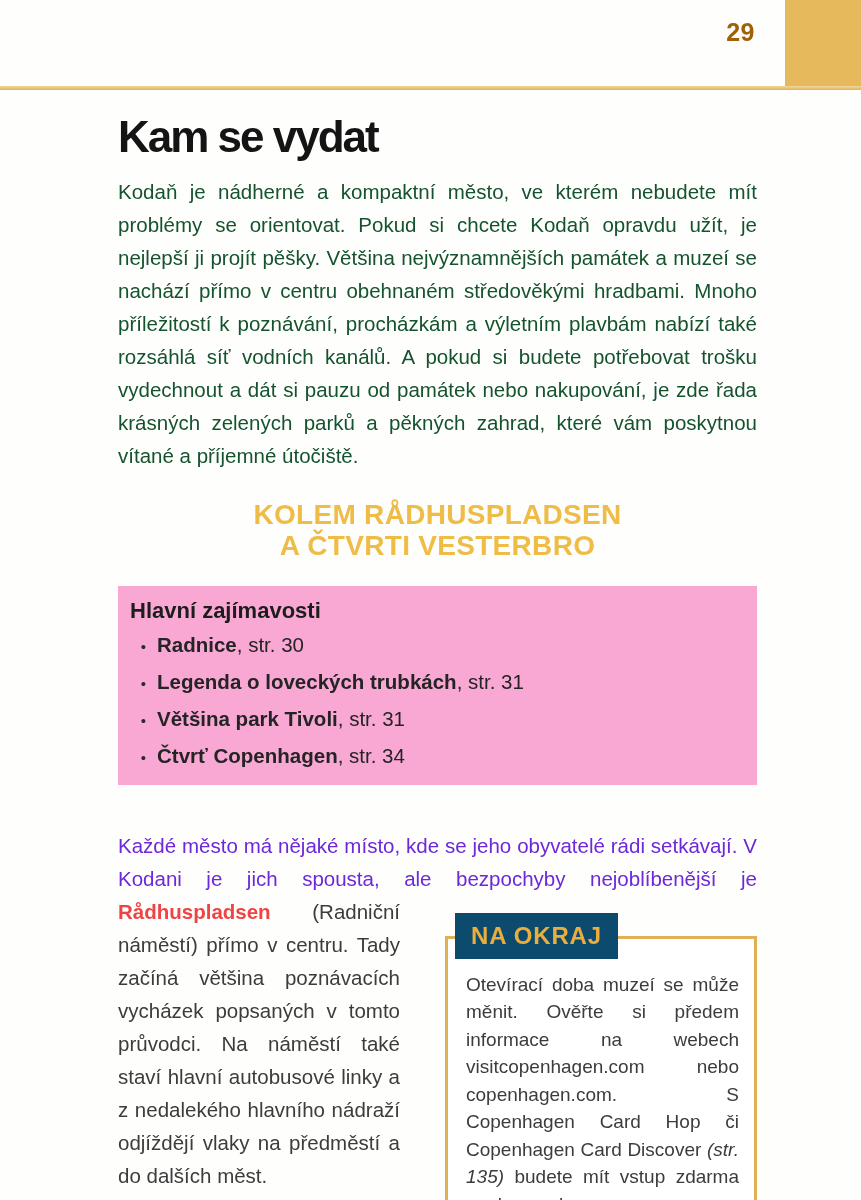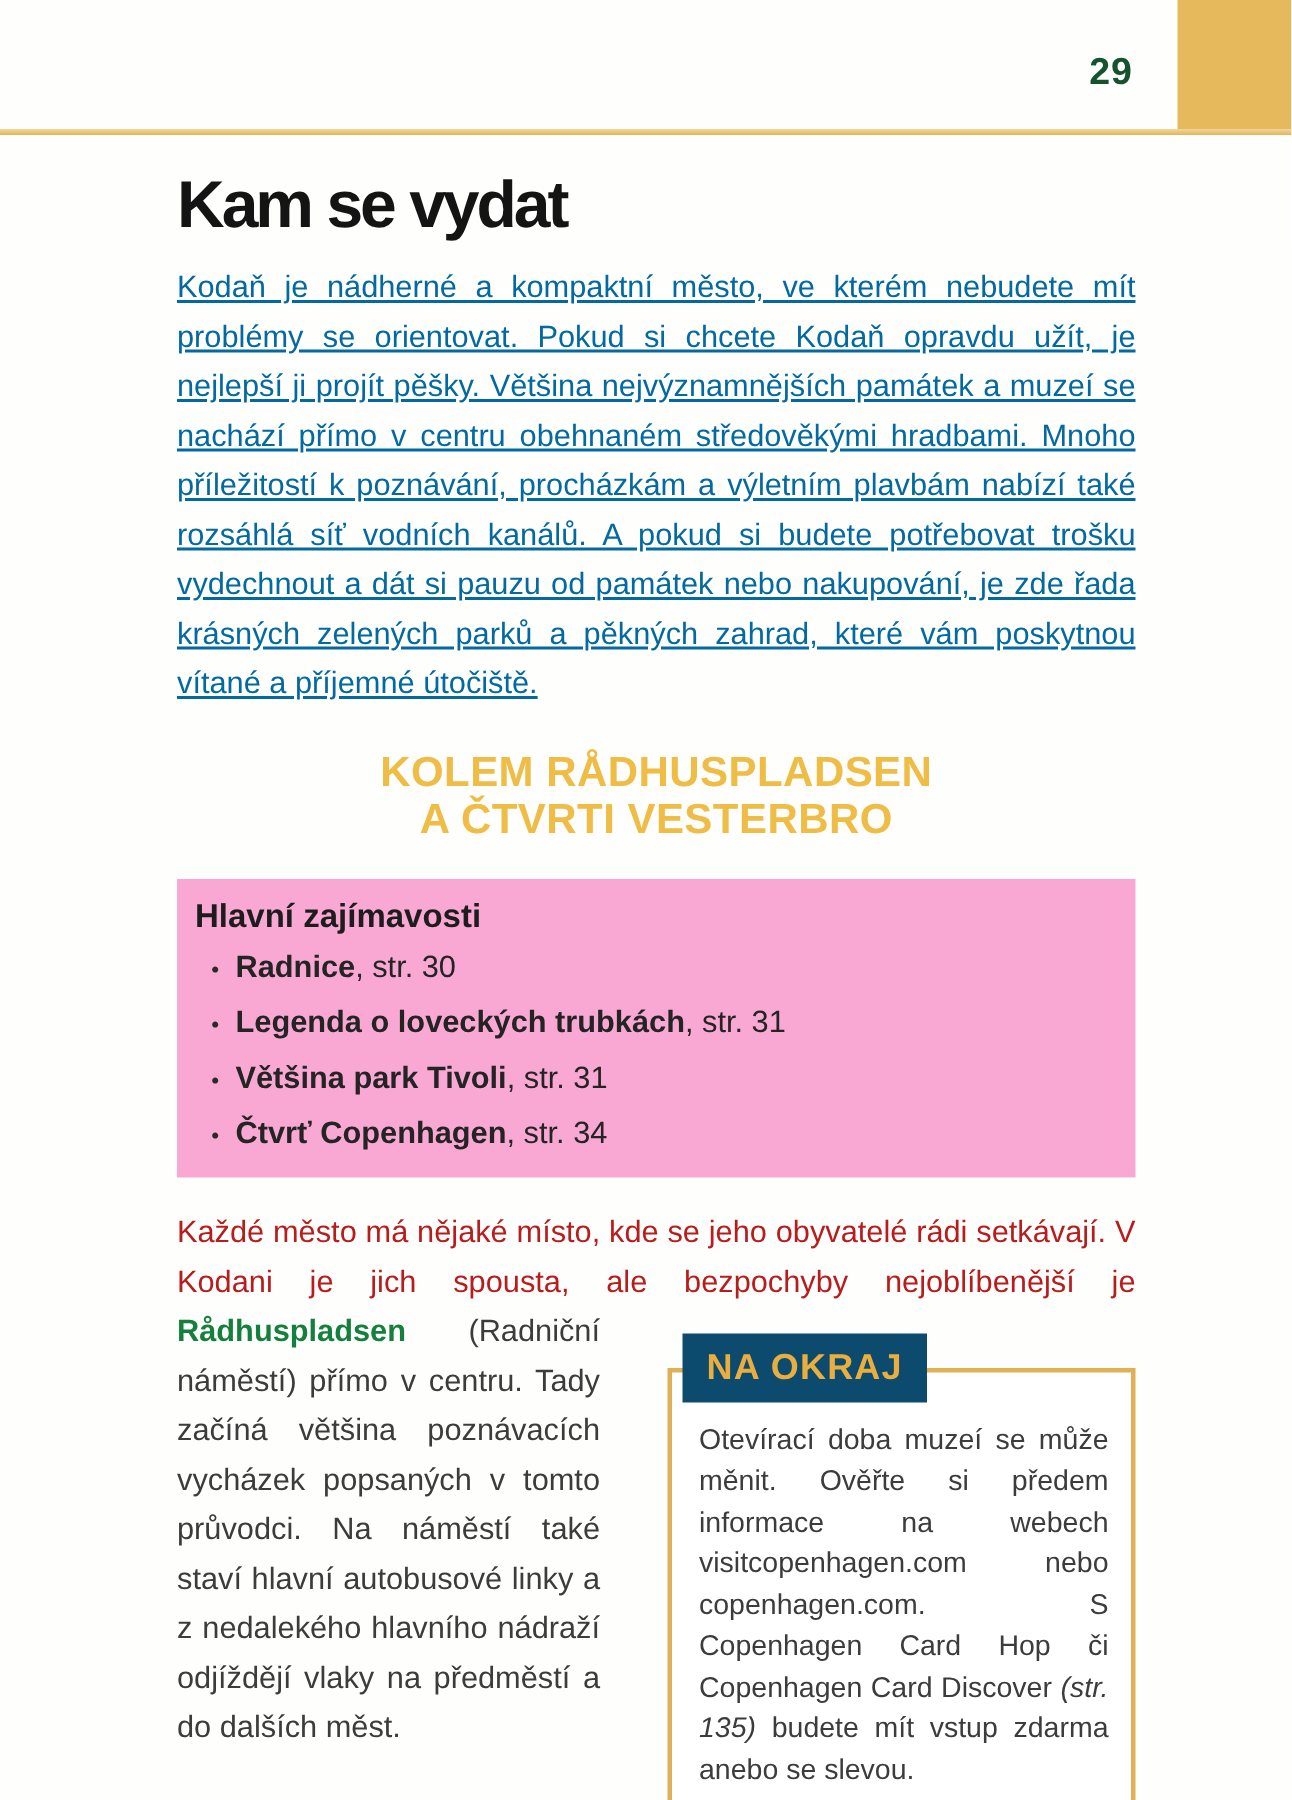--- a/index.html
+++ b/index.html
@@ -22,41 +22,40 @@
     position: absolute; top: 0; right: 0;
     width: 76px; height: 90px;
     background: #e6b95c;
   }
   .header-rule {
     position: absolute; left: 0; right: 0; bottom: 0;
     height: 4px;
     background: linear-gradient(#f0d89f, #e2b456);
   }
   .page-number {
-    position: absolute; top: 34px; right: 106px;
+    position: absolute; top: 18px; right: 106px;
     font-size: 25px; font-weight: 700;
-    color: #14532d; letter-spacing: 0.5px;
+    color: #a16207; letter-spacing: 0.5px;
   }
 
   
   .main { margin: 0 104px 0 118px; width: 639px; }
 
   .page-title {
     margin-top: 25px;
     font-size: 44px; line-height: 1.02;
     font-weight: 700; letter-spacing: -2px;
     color: #141414;
   }
 
   .intro {
     margin-top: 15px;
     font-size: 20.5px; line-height: 33px;
-    color: #0369a1;
+    color: #14532d;
     text-align: justify;
-    text-decoration: underline;
   }
 
   .section-heading {
     margin-top: 27px;
     font-size: 28px; line-height: 31px;
     font-weight: 700; letter-spacing: 0.3px;
     color: #efbc45;
     text-transform: uppercase;
     text-align: center;
   }
@@ -78,35 +77,35 @@
     margin-top: 6px; color: #242424;
   }
   .dot {
     width: 27px; flex: 0 0 27px; text-align: center;
     font-size: 15px; color: #2a2a2a;
   }
   .hl-name { font-weight: 700; }
 
   
   .body-lead {
-    margin-top: 20px;
+    margin-top: 44px;
     font-size: 20.5px; line-height: 33px;
-    color: #b91c1c;
+    color: #6d28d9;
     text-align: justify;
     text-align-last: justify;
   }
   .cols { display: flex; }
   .body-col {
     width: 282px; flex: 0 0 282px;
     margin-right: 45px;
     font-size: 20.5px; line-height: 33px;
     color: #3c3c3c;
     text-align: justify;
   }
-  .body-col strong, .body-lead strong { color: #15803d; }
+  .body-col strong, .body-lead strong { color: #ef4444; }
 
   .note {
     width: 312px; flex: 0 0 312px;
     margin-top: 18px;
   }
   .note-label {
     position: relative; z-index: 2;
     display: inline-block;
     margin-left: 10px;
     background: #0c4a6e;

